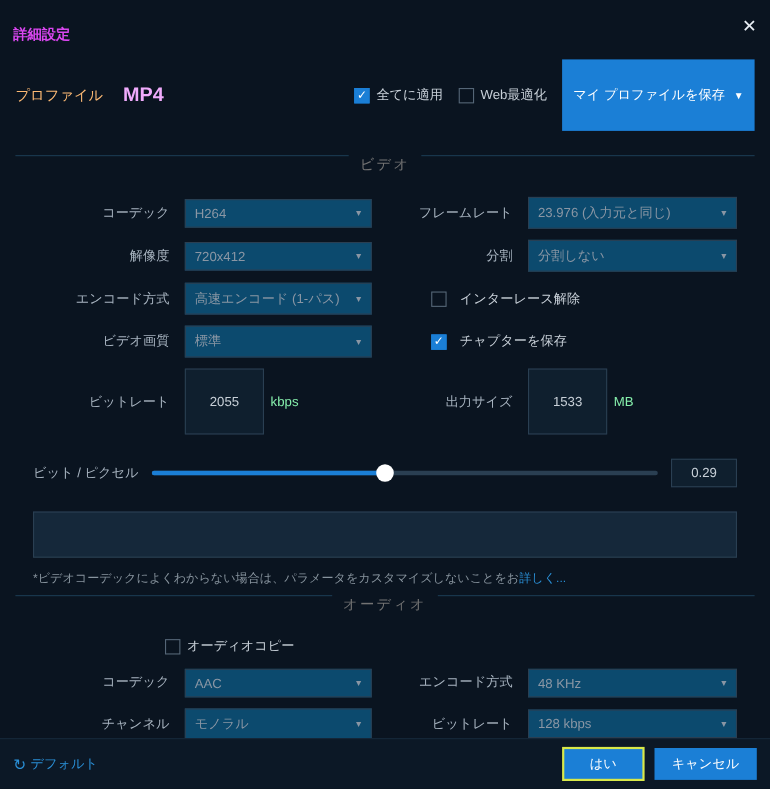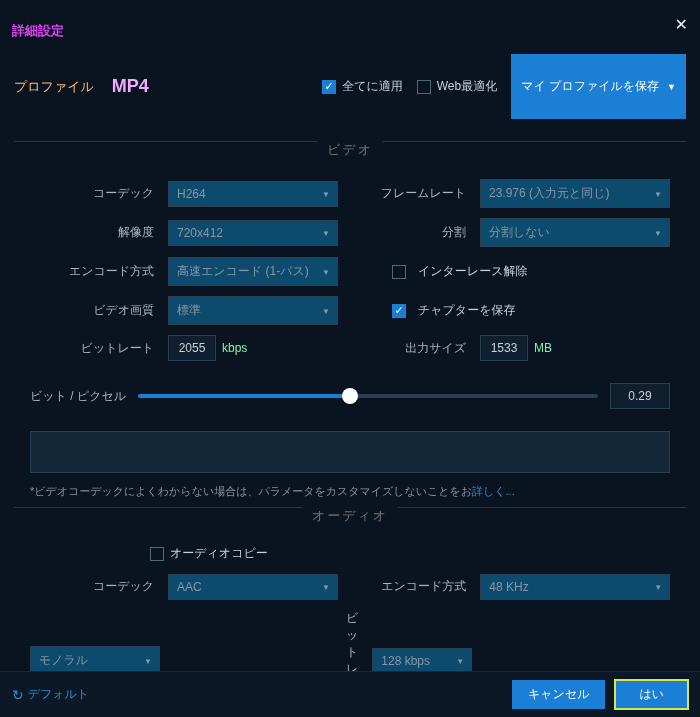--- a/index.html
+++ b/index.html
@@ -17,21 +17,21 @@
 .btn { background: #1b7fd6; color: #fff; padding: 24px 10px; font-size: 12px; border: none; cursor: pointer; display: inline-flex; align-items: center; gap: 8px; }
 .btn .chev { font-size: 9px; }
 .section-divider { display: flex; color: #737373; margin: 8px 14px 20px 14px; gap: 10px; }
 .section-divider .line { flex: 1; height: 1px; background: #1a3a52; }
 .section-divider .label { font-size: 13px; letter-spacing: 2px; }
 .form-grid { display: grid; grid-template-columns: 130px 170px 1fr 100px 190px; gap: 10px 8px; padding: 0 30px; align-items: center; }
 .row-label { text-align: right; color: #a8b4c0; font-size: 12px; padding-right: 6px; }
 .select { background: #0c4a6e; border: 1px solid #2a3f52; color: #8a96a4; padding: 5px 24px 5px 8px; font-size: 12px; width: 100%; position: relative; }
 .select-wrap { position: relative; width: 100%; }
 .select-wrap .chev { position: absolute; right: 8px; top: 50%; transform: translateY(-50%); font-size: 8px; color: #8a96a4; pointer-events: none; }
-.num-input { background: #0f1f2e; border: 1px solid #2a3f52; color: #c8d0d8; padding: 5px 8px; font-size: 12px; width: 48px; text-align: center; }
+.num-input { background: #0f1f2e; border: 1px solid #2a3f52; color: #c8d0d8; padding: 22px 8px; font-size: 12px; width: 72px; text-align: center; }
 .unit { color: #86efac; font-size: 12px; margin-left: 6px; }
 .inline-cell { display: flex; align-items: center; }
 .slider-row { display: flex; align-items: center; gap: 12px; padding: 22px 30px 10px 30px; }
 .slider-label { color: #a8b4c0; font-size: 12px; white-space: nowrap; }
 .slider-track { flex: 1; height: 4px; background: #2a3f52; position: relative; border-radius: 2px; }
 .slider-fill { position: absolute; left: 0; top: 0; height: 100%; background: #1b7fd6; border-radius: 2px; width: 46%; }
 .slider-thumb { position: absolute; top: 50%; transform: translate(-50%, -50%); width: 16px; height: 16px; background: #fff; border-radius: 50%; left: 46%; }
 .slider-value { background: #0f1f2e; border: 1px solid #2a3f52; color: #c8d0d8; padding: 5px 10px; font-size: 12px; width: 60px; text-align: center; }
 .extra-box { margin: 12px 30px 6px 30px; }
 .extra-label { color: #a8b4c0; font-size: 12px; margin-bottom: 6px; }
@@ -174,33 +174,34 @@
       <div class="select">AAC</div>
       <span class="chev">▼</span>
     </div>
   <span></span>
   <span class="row-label">エンコード方式</span>
   <div class="select-wrap">
       <div class="select">48 KHz</div>
       <span class="chev">▼</span>
     </div>
 
+  <span class="row-label">チャンネル</span>
   <div class="select-wrap">
       <div class="select">モノラル</div>
       <span class="chev">▼</span>
     </div>
   <span></span>
   <span class="row-label">ビットレート</span>
   <div class="select-wrap">
       <div class="select">128 kbps</div>
       <span class="chev">▼</span>
     </div>
 </div>
 
 <div class="footer">
   <div class="footer-left">
     <span class="icon">↻</span>
     <span>デフォルト</span>
   </div>
   <span class="spacer"></span>
+  <button class="btn btn-ok">はい</button>
   <button class="btn btn-cancel">キャンセル</button>
-  <button class="btn btn-ok">はい</button>
 </div>
 
 </body></html>

